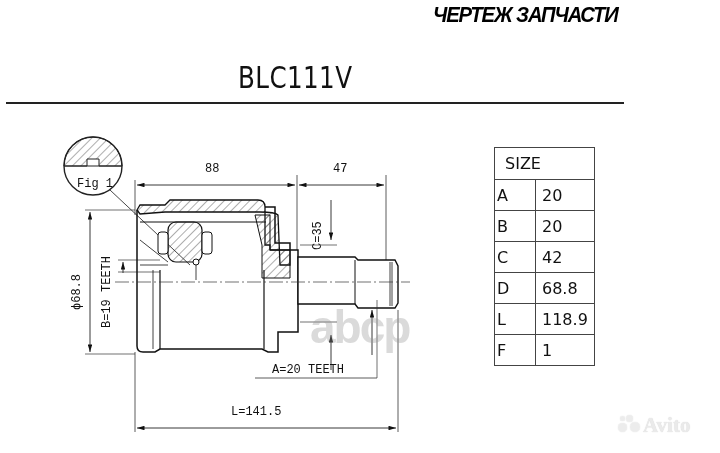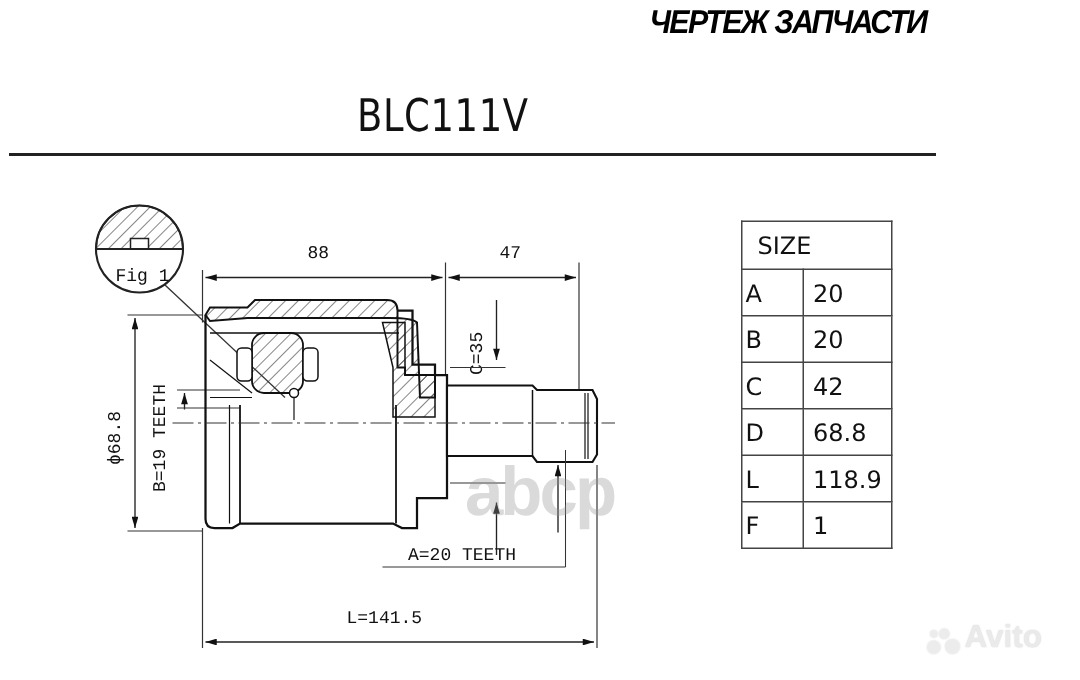--- a/index.html
+++ b/index.html
@@ -22,22 +22,22 @@
     }
     .spec-table td, .spec-table th { border: 1.5px solid #444; padding: 0 2px; height: 30px; font-weight: normal; text-align: left; }
     .spec-table th { height: 31px; padding-left: 10px; }
     .spec-table td.key { width: 36px; }
     .spec-table td.val { padding-left: 6px; }
     .watermark-abcp {
       position: absolute; left: 310px; top: 300px; font-size: 46px; font-weight: bold; color: rgba(150,150,150,0.35);
       font-family: "Liberation Sans", sans-serif; letter-spacing: -2px;
     }
     .avito {
-      position: absolute; left: 618px; top: 413px; display: flex; align-items: flex-end; gap: 3px;
-      color: rgba(235,235,235,0.95); font-size: 21px; font-weight: bold; font-family: Liberation Sans, sans-serif;
+      position: absolute; left: 618px; top: 413px; display: flex; align-items: flex-start; gap: 3px;
+      color: rgba(235,235,235,0.95); font-size: 21px; font-weight: bold; font-family: Liberation Serif, serif;
       text-shadow: 0 0 1px #cfcfcf;
     }
     .avito-dots { position: relative; width: 22px; height: 20px; }
     .avito-dots span { position: absolute; border-radius: 50%; background: rgba(235,235,235,0.95); box-shadow: 0 0 1px #cfcfcf; }
     .dim { font-family: "Liberation Mono", monospace; font-size: 12px; fill: #111; }
   </style>
 </head>
 <body>
 
 <div class="header-title">ЧЕРТЕЖ ЗАПЧАСТИ</div>

